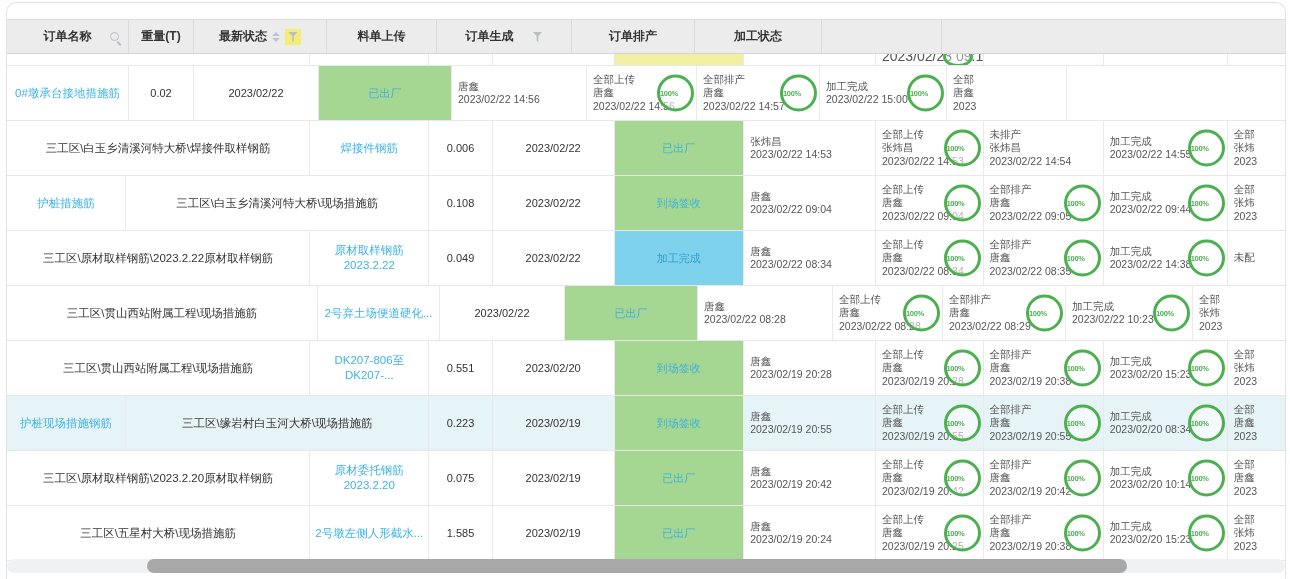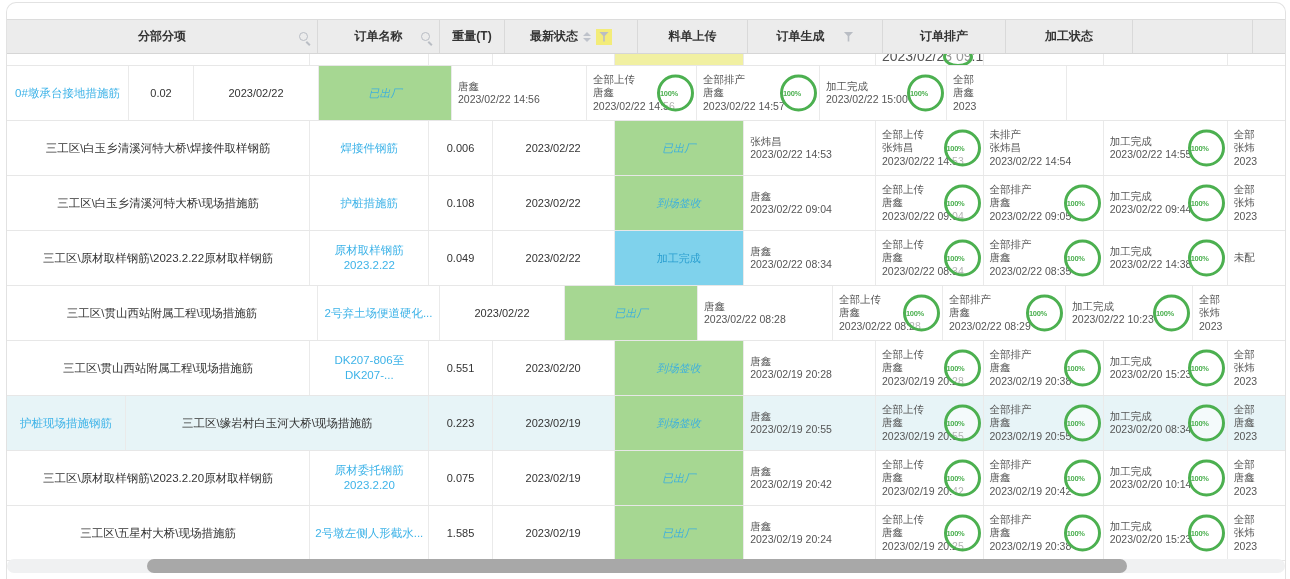--- a/index.html
+++ b/index.html
@@ -37,21 +37,21 @@
     border-right:1px solid #eaeaea;
     display:flex;align-items:center;justify-content:center;
     font-size:11px;color:#333;text-align:center;
   }
   .cell.txt{font-size:11.5px;padding:0 4px;line-height:15px;}
   .cell.left{flex-direction:column;align-items:flex-start;justify-content:center;
     padding:3px 6px;text-align:left;}
   .ln{font-size:10.5px;line-height:13.5px;color:#555;white-space:nowrap;}
   .link{color:#3eb3e8;cursor:pointer;}
   .status{padding:0;font-size:11px;}
-  .st-green{background:#a6d792;color:#3fb0dc;font-style:italic;}
+  .st-green{background:#a6d792;color:#3fb0dc;}
   .st-blue{background:#7fd2ec;color:#2b9fd0;}
   .st-yellow{background:#f1f0a2;color:#8a8a4a;}
   .ring{
     position:absolute;right:2px;top:50%;transform:translateY(-50%);
     width:31px;height:31px;border:3px solid #4cb050;border-radius:50%;
     background:rgba(255,255,255,.55);
     display:flex;align-items:center;justify-content:flex-start;
     font-size:7.5px;font-weight:bold;color:#4cb050;letter-spacing:-.3px;
   }
   .lens{position:absolute;right:9px;top:12px;width:7px;height:7px;
@@ -75,24 +75,20 @@
   .hthumb{position:absolute;left:140px;top:0;width:980px;height:14px;
     background:#a8a8a8;border-radius:7px;}
 </style>
 </head>
 <body>
 
 <div class="panel">
   <div class="tbl">
 
     <div class="hdr">
-      <div class="hcell c1">
-        <span>分部分项</span>
-        <span class="lens"></span>
-      </div>
       <div class="hcell c2">
         <span>订单名称</span>
         <span class="lens"></span>
       </div>
       <div class="hcell c3">
         <span>重量(T)</span>
       </div>
       <div class="hcell c5">
         <span>最新状态</span>
         <span class="carets">
@@ -208,24 +204,24 @@
               <div>100%</div>
             </div>
           </div>
           <div class="cell c10 left">
             <div class="ln">全部</div>
             <div class="ln">张炜</div>
             <div class="ln">2023</div>
           </div>
         </div>
         <div class="row">
+          <div class="cell c2 txt">
+            <div class="link">护桩措施筋</div>
+          </div>
           <div class="cell c1 txt">三工区\白玉乡清溪河特大桥\现场措施筋</div>
-          <div class="cell c2 txt">
-            <div class="link">护桩措施筋</div>
-          </div>
           <div class="cell c3">0.108</div>
           <div class="cell c4">2023/02/22</div>
           <div class="cell c5 status st-green">到场签收</div>
           <div class="cell c6 left">
             <div class="ln">唐鑫</div>
             <div class="ln">2023/02/22 09:04</div>
           </div>
           <div class="cell c7 left">
             <div class="ln">全部上传</div>
             <div class="ln">唐鑫</div>

